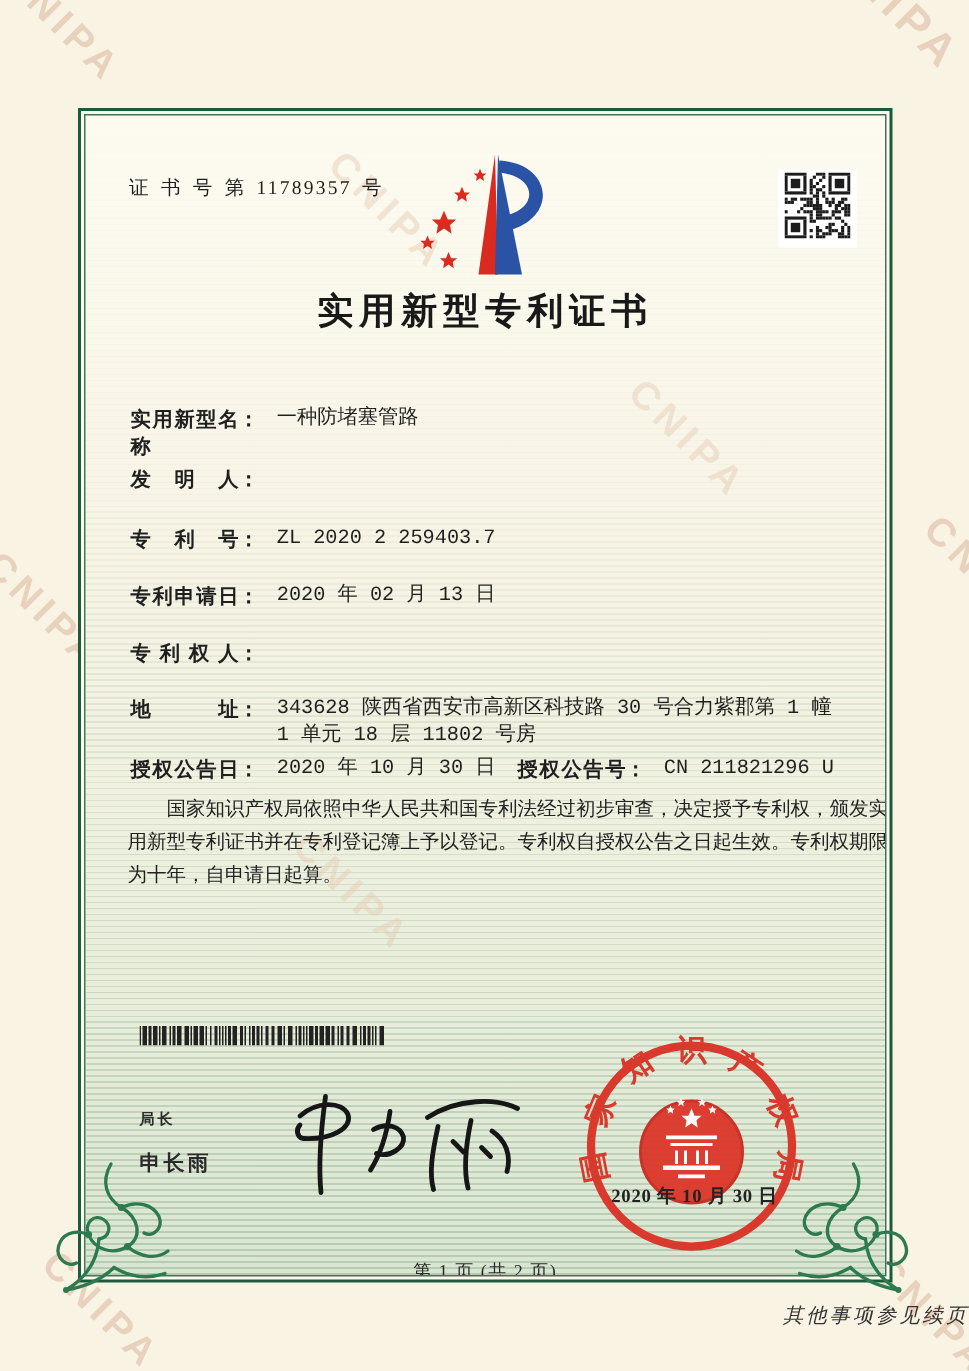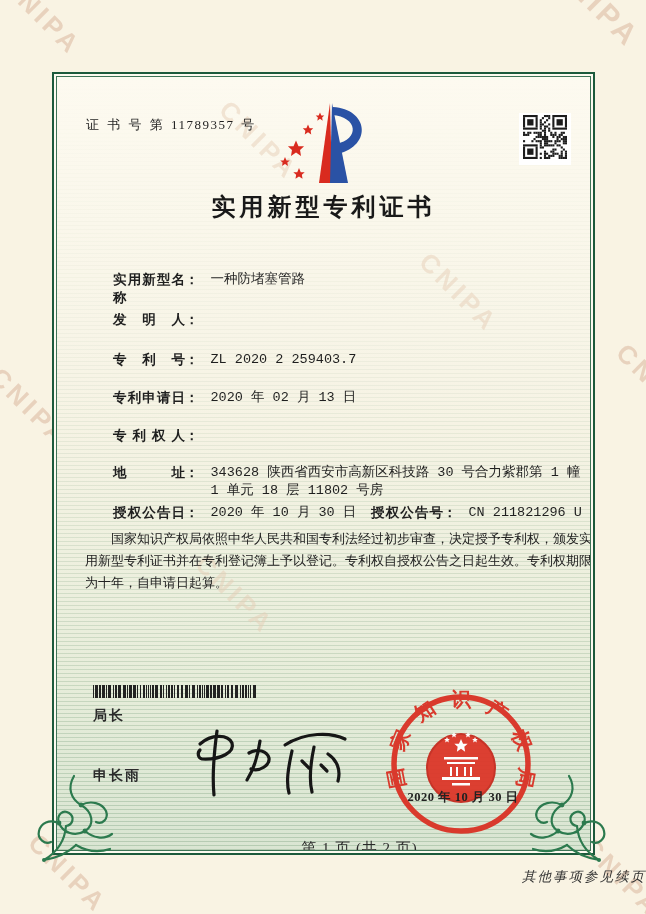--- a/index.html
+++ b/index.html
@@ -43,42 +43,42 @@
   .qr-wrap{position:absolute;left:462px;top:36px;width:52px;height:52px;background:#fff;
     display:flex;align-items:center;justify-content:center;}
   .title{
     position:absolute;left:0;top:114px;width:100%;text-align:center;
     font-size:24px;font-weight:bold;letter-spacing:4px;color:#191919;
   }
   .row{position:absolute;left:30px;width:495px;font-size:13.5px;line-height:18px;display:flex;}
   .r1{top:194px}.r2{top:234px}.r3{top:274px}.r4{top:312px}.r5{top:350px}.r6{top:387px}.r7{top:427px}
   .flabel{
     display:inline-block;width:72px;font-weight:600;
-    text-align:justify;text-align-last:justify;flex:none;margin-left:26px;
+    text-align:justify;text-align-last:justify;flex:none;
   }
   .colon{font-weight:600;flex:none;}
   .fvalue{margin-left:12px;font-weight:500;font-family:Liberation Mono, monospace;}
   .r6 .fvalue{width:382px;}
   .grp{display:flex;flex:none;}
   .grp2{position:absolute;left:258px;top:0;}
   .r7{position:absolute;}
   .paras{position:absolute;left:28px;top:451px;width:512px;font-size:13px;line-height:22px;
     color:#212121;}
   .paras p{margin:0;text-indent:2em;}
   .barcode{position:absolute;left:36px;top:607px;width:166px;height:13px;}
-  .sig-title{position:absolute;left:36px;top:630px;font-family:Liberation Serif, serif;
-    font-size:14px;font-weight:bold;color:#2b2b2b;letter-spacing:2px;}
+  .sig-title{position:absolute;left:36px;top:662px;font-family:Liberation Serif, serif;
+    font-size:10px;font-weight:bold;color:#2b2b2b;letter-spacing:2px;}
   .sig-name{position:absolute;left:36px;top:690px;font-family:"Liberation Sans","DejaVu Sans",sans-serif;
     font-size:14px;font-weight:bold;color:#2b2b2b;letter-spacing:2px;}
   .signature{position:absolute;left:130px;top:642px;}
   .seal{position:absolute;left:329px;top:612px;width:150px;height:150px;mix-blend-mode:multiply;opacity:.95;}
   .seal-date{position:absolute;left:344px;top:712px;width:124px;text-align:center;
     font-size:12.5px;font-weight:600;color:#222;letter-spacing:.5px;z-index:3;}
   .page-info{position:absolute;left:0;top:762px;width:100%;text-align:center;
-    font-size:15px;letter-spacing:1px;color:#2a2a2a;padding-left:36px;}
+    font-size:12px;letter-spacing:1px;color:#2a2a2a;}
   .ornament{position:absolute;z-index:3;pointer-events:none;}
   .orn-left{left:34px;top:772px;}
   .orn-right{left:527px;top:772px;transform:scaleX(-1);}
   .footer-note{
     position:absolute;left:0;top:868px;width:100%;text-align:right;
     font-size:13.5px;font-style:italic;color:#333;letter-spacing:2px;
   }
 </style>
 </head>
 <body>

